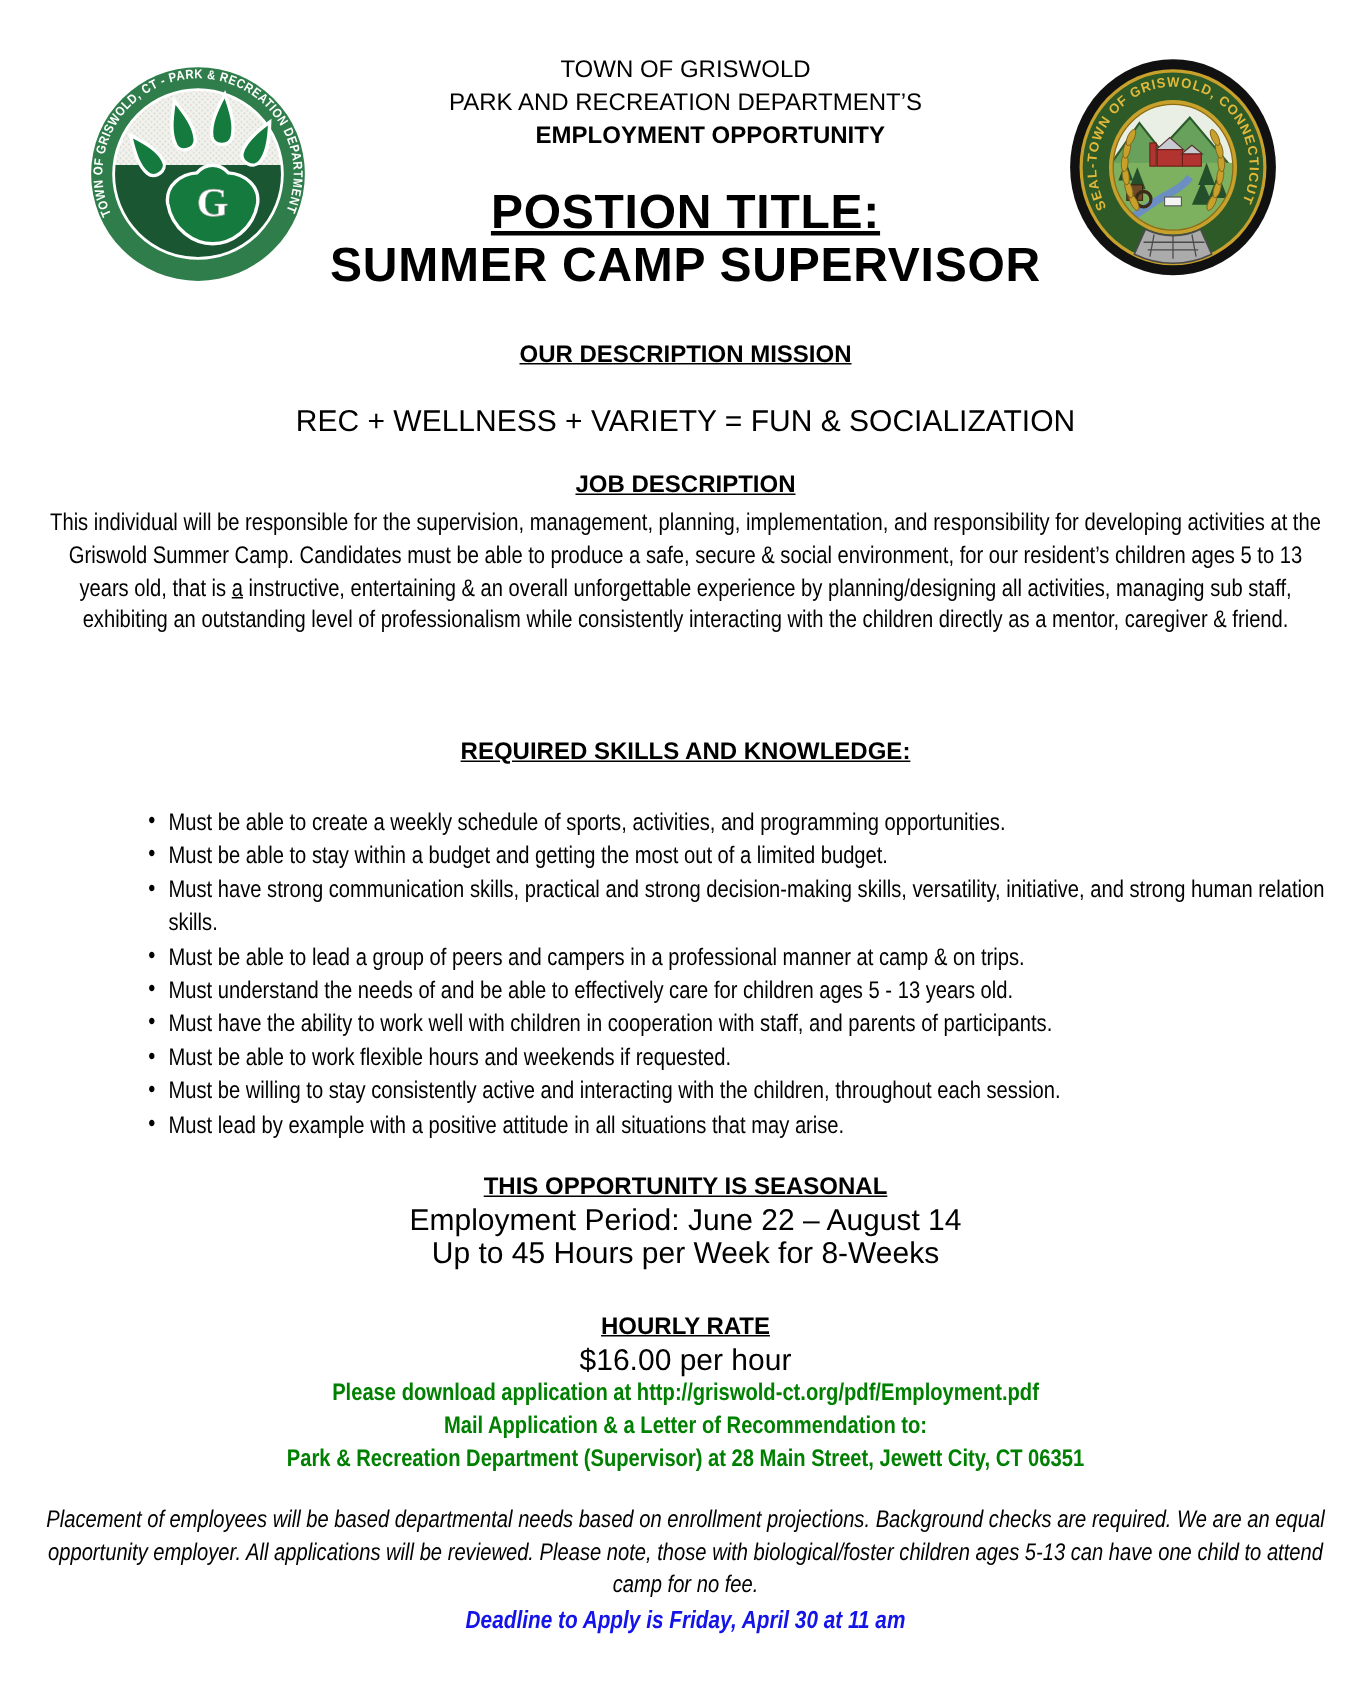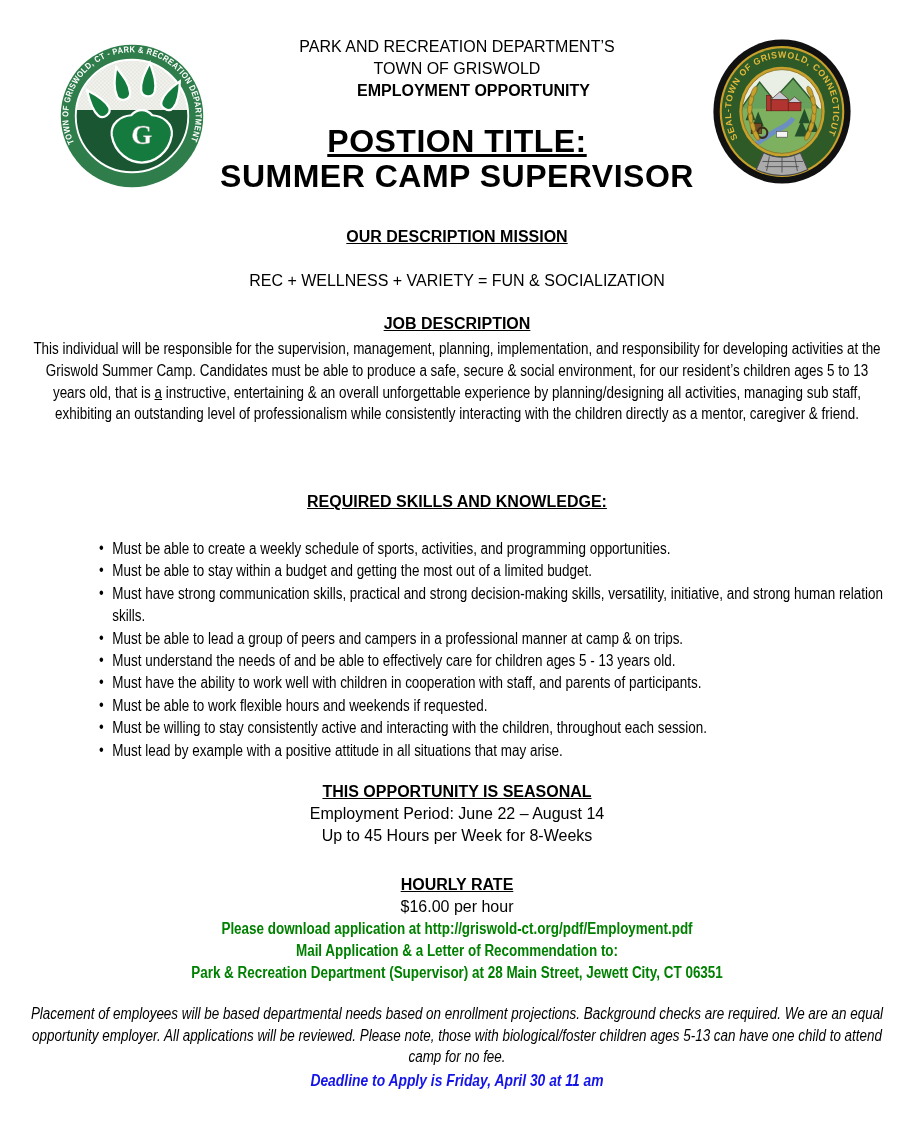--- a/index.html
+++ b/index.html
@@ -4,21 +4,21 @@
 <style>
   html,body { margin:0; padding:0; background:#fff; }
   .page {
     width:914px; height:1138px; position:relative; overflow:hidden;
     background:#ffffff; color:#000;
     font-family:"Liberation Sans", sans-serif; font-size:16px;
   }
   .b { font-weight:bold;padding-left:33px; }
   .u { text-decoration:underline; }
   .h { text-align:center; font-weight:bold; font-size:16px; line-height:22px; text-decoration:underline; margin:0; }
-  .line { text-align:center; font-size:16px; line-height:22px; }
+  .line { text-align:center; font-size:20px; line-height:22px; }
   .green { color:var(--apply-green); }
 
   .header-zone { position:relative; height:226px; }
   .org { position:absolute; top:36px; left:0; width:100%; text-align:center; line-height:22px; }
   .big-title { position:absolute; top:124px; left:0; width:100%; text-align:center; font-weight:bold; font-size:32px; line-height:35px; letter-spacing:0.5px; }
   .badge { position:absolute; }
   .badge svg { display:block; width:100%; height:100%; }
   .badge-left { left:57px; top:41px; width:150px; height:150px; }
   .badge-right { left:712px; top:38px; width:140px; height:147px; }
 
@@ -138,22 +138,22 @@
         </g>
         <g>
           <path d="M 136.8,178.9 A 87 87 0 0 1 63.2,178.9 L 73.8,156.2 A 62 62 0 0 0 126.2,156.2 Z" fill="#ababab" stroke="#4a4a4a" stroke-width="1.5"></path>
           <path d="M 82,161 L 78,181 M 100,162 L 100,183 M 118,161 L 122,181 M 72,168 L 130,168 M 76,175 L 124,175" stroke="#4a4a4a" stroke-width="1.2" fill="none"></path>
         </g>
         <text class="ringtext-seal"><textPath href="#sring" textLength="300" lengthAdjust="spacingAndGlyphs">SEAL-TOWN OF GRISWOLD, CONNECTICUT</textPath></text>
       </svg>
     </div>
 
     <div class="org">
+      <div>TOWN OF GRISWOLD</div>
       <div>PARK AND RECREATION DEPARTMENT’S</div>
-      <div>TOWN OF GRISWOLD</div>
       <div class="b">EMPLOYMENT OPPORTUNITY</div>
     </div>
 
     <div class="big-title">
       <div class="u">POSTION TITLE:</div>
       <div>SUMMER CAMP SUPERVISOR</div>
     </div>
   </div>
 
   <div class="h">OUR DESCRIPTION MISSION</div>

